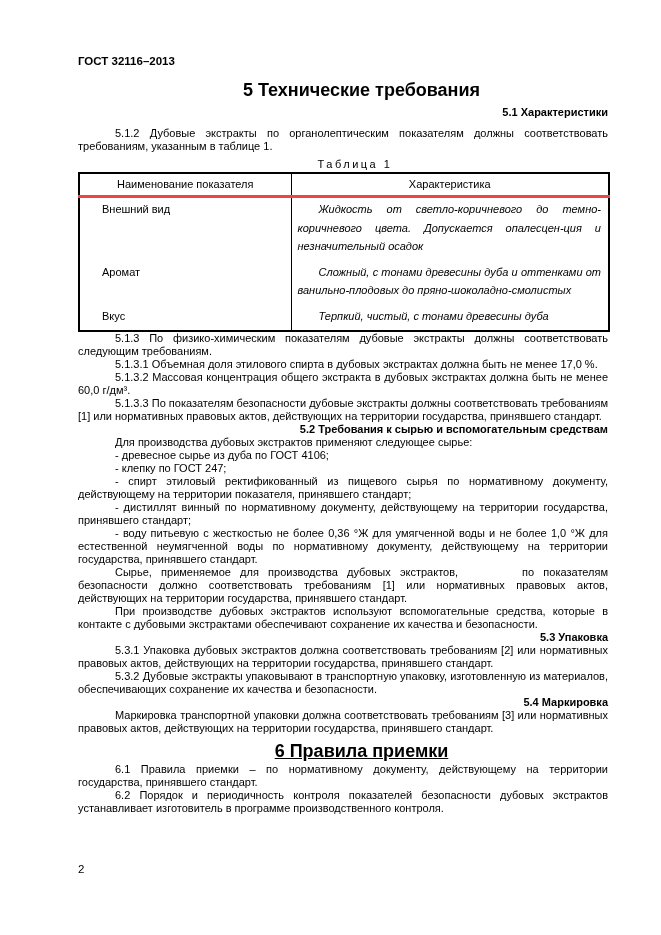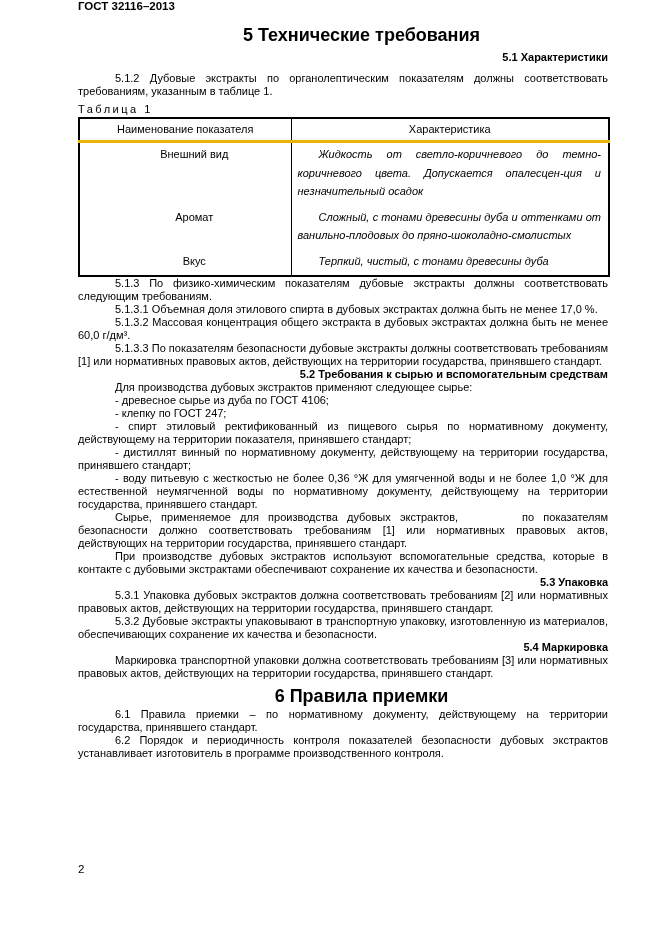--- a/index.html
+++ b/index.html
@@ -9,20 +9,21 @@
   }
   .page {
     position: relative;
     width: 661px;
     height: 935px;
     background: #ffffff;
     overflow: hidden;
     font-family: "Liberation Sans", "DejaVu Sans", sans-serif;
     color: #000000;
     box-sizing: border-box;
+    padding-top: 55px;
   }
   .content {
     width: 530px;
     margin-left: 78px;
     font-size: 11px;
     line-height: 13px;
     text-align: justify;
   }
   .doc-header {
     font-weight: bold;
@@ -30,70 +31,71 @@
     text-align: left;
   }
   .h-main {
     font-size: 18px;
     line-height: 17px;
     font-weight: bold;
     text-indent: 37px;
     text-align: center;
   }
   .h-main.h5 { margin: 14px 0 7px 0; }
-  .h-main.h6 { margin: 8px 0 3px 0; }
+  .h-main.h6 { margin: 8px 0 3px 0; text-decoration: underline; }
   .h-sub {
     font-weight: bold;
     text-indent: 37px;
     text-align: right;
   }
   p.para {
     margin: 0;
     text-indent: 37px;
   }
   p.para.mt8 { margin-top: 8px; }
   .tbl-caption {
     margin-top: 5px;
     letter-spacing: 2.5px;
     text-indent: 0;
-    text-align: left;
+    text-align: center;
+    margin-left: 24px;
   }
   table.tbl {
     width: 530px;
     border-collapse: collapse;
     margin-top: 1px;
     table-layout: fixed;
   }
   table.tbl, table.tbl tr, table.tbl th, table.tbl td {
     border: 0;
   }
   table.tbl {
     border: 2px solid #000000;
   }
   table.tbl th {
     font-weight: normal;
     font-size: 11px;
     text-align: center;
     vertical-align: middle;
     height: 19px;
     padding: 1px 2px;
-    border-bottom: 3px solid #eab308;
+    border-bottom: 3px solid #ef4444;
   }
   table.tbl th.c1, table.tbl td.ind {
     border-right: 1px solid #000000;
   }
   table.tbl col.c1 { width: 212px; }
   table.tbl col.c2 { width: 318px; }
   table.tbl td {
     vertical-align: top;
     line-height: 18.5px;
     font-size: 11px;
   }
   table.tbl td.ind {
-    text-align: center;
+    text-align: left;
     text-indent: 0;
     padding: 2px 4px 5px 22px;
   }
   table.tbl td.chr {
     text-align: justify;
     text-indent: 21px;
     padding: 2px 7px 5px 6px;
     font-style: italic;
   }
   .gap-span {

